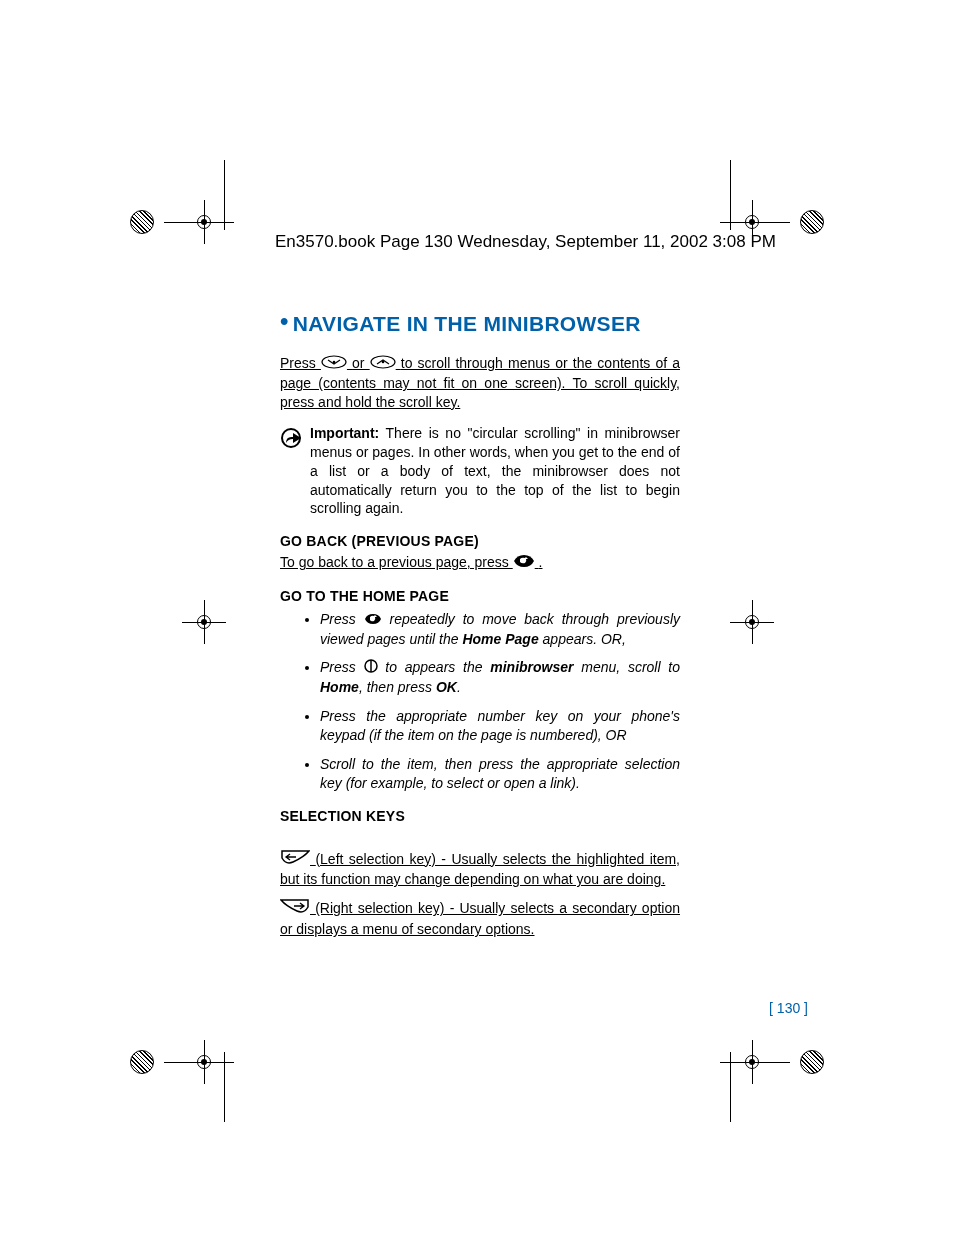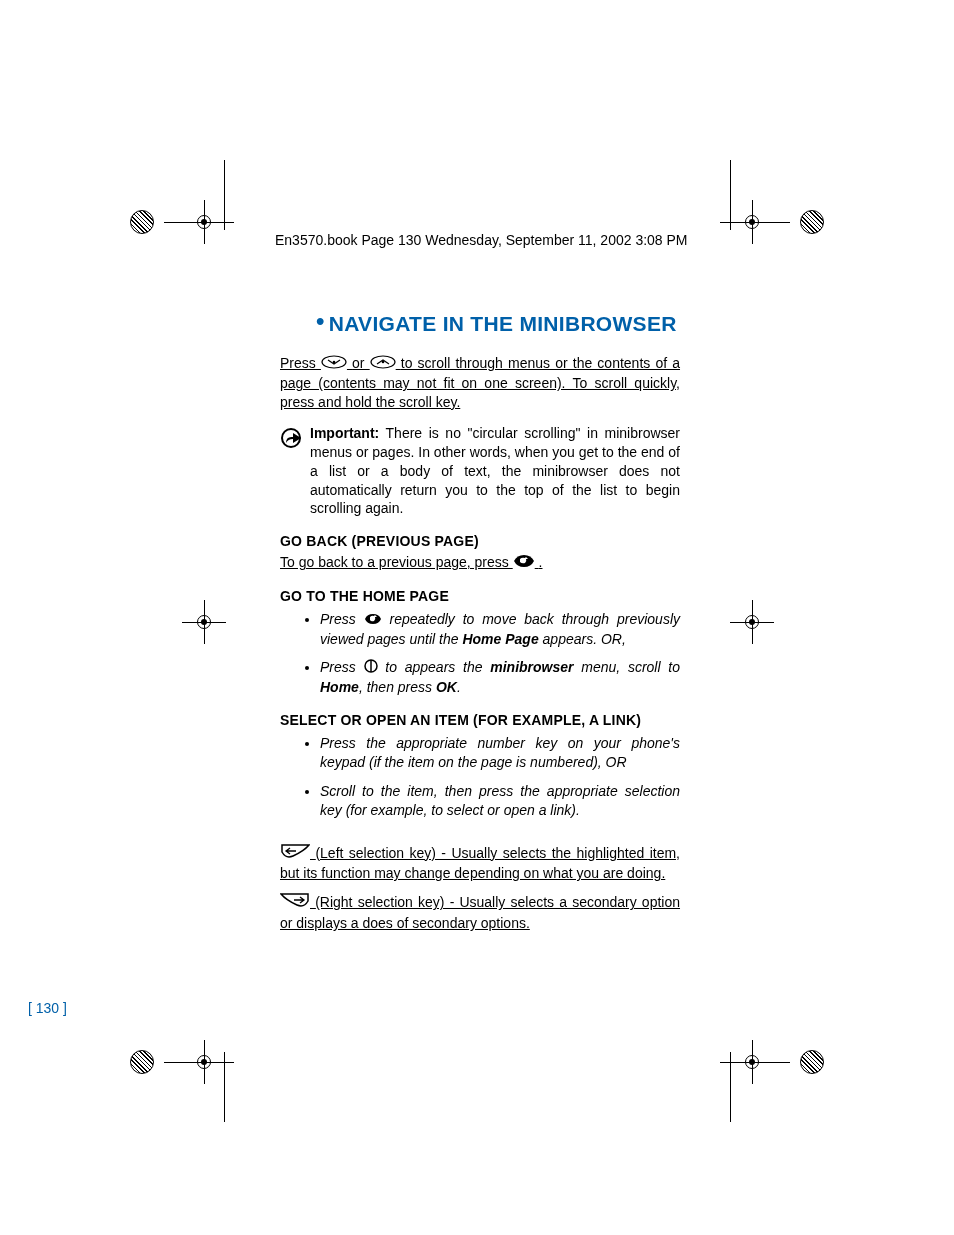--- a/index.html
+++ b/index.html
@@ -17,29 +17,28 @@
     left: 280px;
     top: 310px;
     width: 400px;
     font-size: 14px;
     line-height: 1.35;
   }
   .header-line {
     position: absolute;
     left: 275px;
     top: 232px;
-    font-size: 14px;
+    font-size: 17px;
   }
   .main-title {
     color: #0060a9;
     font-size: 21px;
     font-weight: bold;
     letter-spacing: 0.3px;
     margin-bottom: 16px;
-    margin-left: 36px;
   }
   .bullet-lead {
     color: #0060a9;
     font-size: 24px;
     font-weight: bold;
     line-height: 0;
     vertical-align: 2px;
     padding-right: 4px;
   }
   .sub-h {
@@ -50,21 +49,21 @@
     letter-spacing: 0.2px;
   }
   p { margin: 0 0 6px 0; text-align: justify; text-decoration: underline; }
   .bold { font-weight: bold; }
   .important-block { display: flex; align-items: flex-start; margin-top: 12px; margin-bottom: 10px; }
   .important-icon { width: 30px; flex: none; padding-top: 2px; }
   .important-text { flex: 1; text-align: justify; }
   ul.bullets { margin: 4px 0 8px 0; padding: 0 0 0 40px; font-style: italic; }
   ul.bullets li { margin-bottom: 10px; text-align: justify; }
   .inline-icon { display: inline-block; vertical-align: middle; }
-  .pg-num { position: absolute; top: 1000px; left: 0; width: 808px; text-align: left; color: #0060a9; font-size: 14px; padding-left: 28px; }
+  .pg-num { position: absolute; top: 1000px; left: 0; width: 808px; text-align: right; color: #0060a9; font-size: 14px; }
 
   
   .cropset { position: absolute; }
   .cross-h { position: absolute; width: 44px; height: 1px; background: #000; }
   .cross-v { position: absolute; width: 1px; height: 44px; background: #000; }
   .ring-o { position: absolute; width: 14px; height: 14px; border: 1px solid #000; border-radius: 50%; box-sizing: border-box; }
   .ring-i { position: absolute; width: 6px; height: 6px; background: #000; border-radius: 50%; }
   .shade {
     position: absolute; width: 24px; height: 24px; border-radius: 50%;
     background: repeating-linear-gradient(45deg, #000 0 1px, transparent 1px 3px);
@@ -152,43 +151,43 @@
       <span class="inline-icon">
         <svg width="14" height="14" viewBox="0 0 14 14">
             <circle cx="7" cy="7" r="6" fill="none" stroke="#000" stroke-width="1.5"></circle>
             <line x1="7" y1="1" x2="7" y2="13" stroke="#000" stroke-width="1.5"></line>
           </svg>
       </span>
       <span> to appears the </span><span class="bold">minibrowser</span><span> menu, scroll to </span><span class="bold">Home</span><span>, then press </span><span class="bold">OK</span><span>.</span>
     </li>
   </ul>
 
-  <div class="sub-h">SELECT OR OPEN AN ITEM (FOR EXAMPLE, A LINK)</div>
   <ul class="bullets">
     <li>Press the appropriate number key on your phone's keypad (if the item on the page is numbered), OR</li>
     <li>Scroll to the item, then press the appropriate selection key (for example, to select or open a link).</li>
   </ul>
 
+  <div class="sub-h">SELECTION KEYS</div>
   <p style="margin-top:24px;">
     <span class="inline-icon">
       <svg width="30" height="16" viewBox="0 0 30 16">
           <path d="M2 1 L29 1 Q24 7 13 12 Q6 15 2 8 Z" fill="none" stroke="#000" stroke-width="1.5"></path>
           <path d="M10 4 L6 7 L10 10 M6 7 L16 7" fill="none" stroke="#000" stroke-width="1.3"></path>
         </svg>
     </span>
     <span> (Left selection key) - Usually selects the highlighted item, but its function may change depending on what you are doing.</span>
   </p>
   <p style="margin-top:10px;">
     <span class="inline-icon">
       <svg width="30" height="16" viewBox="0 0 30 16">
           <path d="M28 1 L1 1 Q6 7 17 12 Q24 15 28 8 Z" fill="none" stroke="#000" stroke-width="1.5"></path>
           <path d="M20 4 L24 7 L20 10 M24 7 L14 7" fill="none" stroke="#000" stroke-width="1.3"></path>
         </svg>
     </span>
-    <span> (Right selection key) - Usually selects a secondary option or displays a does of secondary options.</span>
+    <span> (Right selection key) - Usually selects a secondary option or displays a menu of secondary options.</span>
   </p>
 </div>
 
 <div class="pg-num">[ 130 ]</div>
 
 <div class="cropset tl">
   <div class="shade" style="left:0;top:20px;"></div>
   <div class="hair-h" style="left:34px;top:32px;"></div>
   <div class="hair-v" style="left:94px;top:-30px;"></div>
   <div class="cross-h" style="left:52px;top:32px;"></div>

